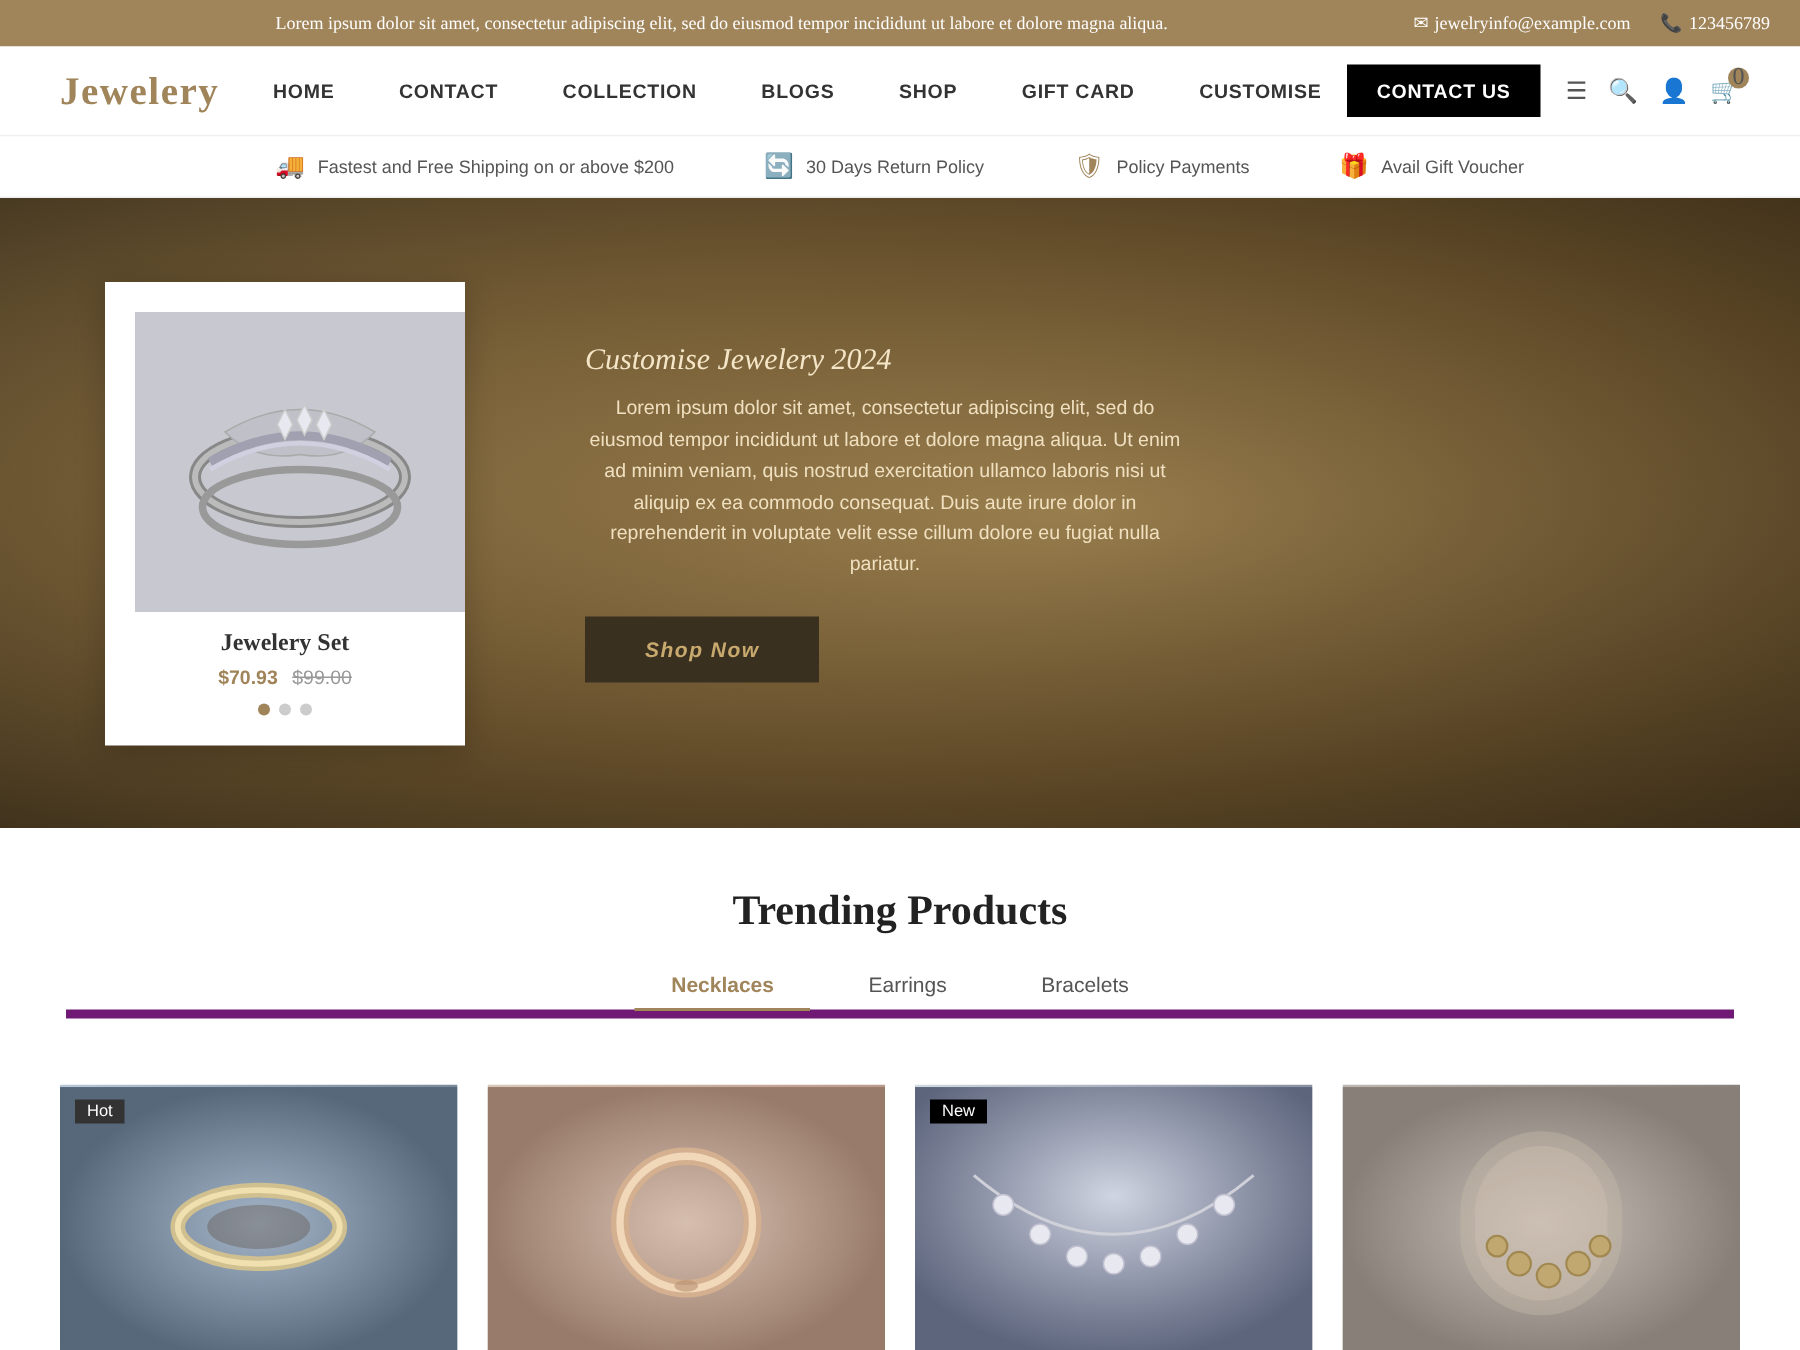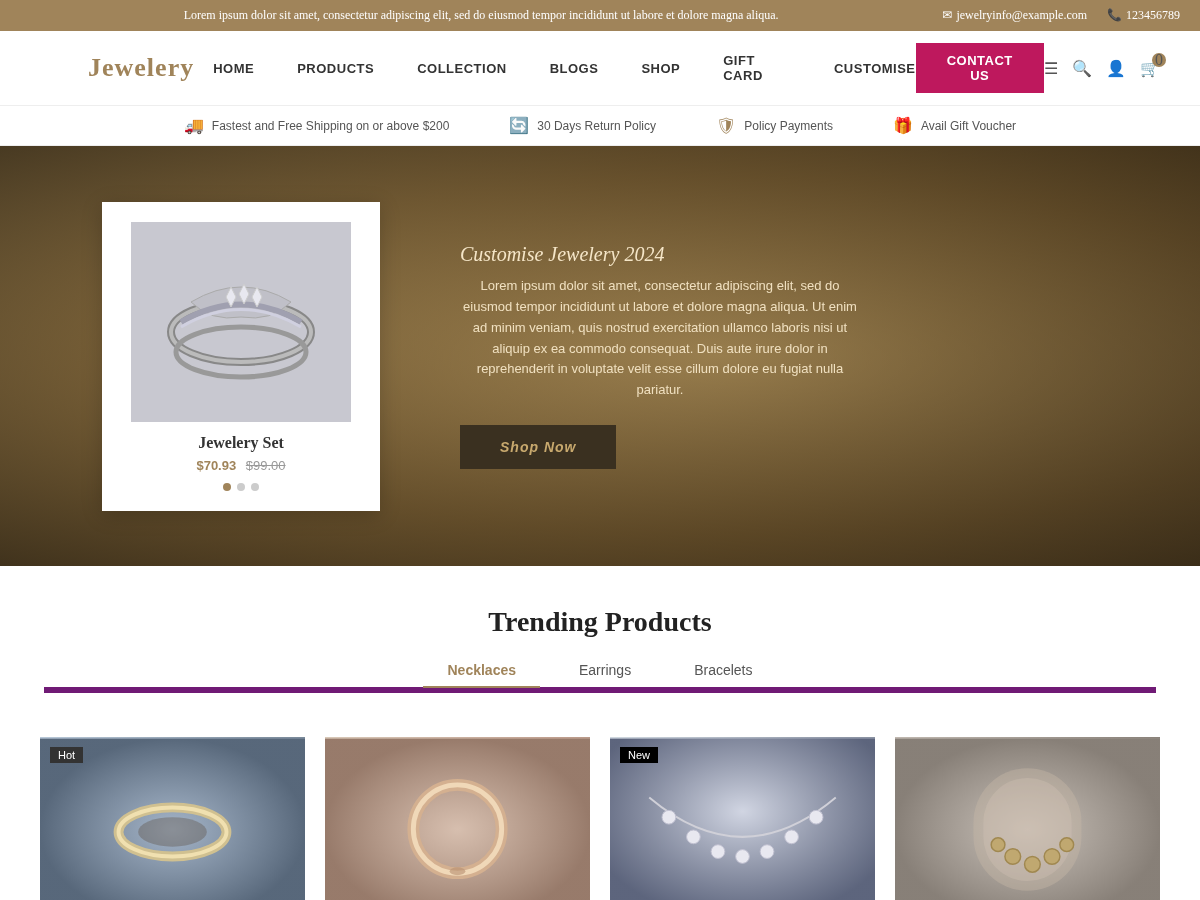--- a/index.html
+++ b/index.html
@@ -26,35 +26,34 @@
       justify-content: space-between;
       padding: 12px 40px;
       border-bottom: 1px solid #eee;
       background: #fff;
     }
     .logo {
       font-size: 26px;
       font-weight: 700;
       color: #333;
       letter-spacing: 1px;
-      margin-left: 48px;
     }
     .logo span { color: #a0845a; }
     .nav { display: flex; gap: 24px; align-items: center; }
     .nav a {
       text-decoration: none;
       color: #333;
       font-size: 13px;
       font-weight: 600;
       letter-spacing: 0.5px;
       font-family: Arial, sans-serif;
       margin-left: 19px;
     }
     .contact-btn {
-      background: #be185d;
+      background: #000000;
       color: #fff;
       border: none;
       padding: 10px 20px;
       font-size: 13px;
       font-weight: 600;
       cursor: pointer;
       letter-spacing: 0.5px;
       font-family: Arial, sans-serif;
     }
     .header-icons { display: flex; gap: 14px; align-items: center; }
@@ -105,24 +104,24 @@
       overflow: hidden;
     }
     .hero-bg-overlay {
       position: absolute;
       inset: 0;
       background: radial-gradient(ellipse at 60% 50%, rgba(200,169,110,0.4) 0%, rgba(80,60,30,0.6) 60%, rgba(40,30,15,0.8) 100%);
     }
     .hero-product-card {
       position: relative;
       z-index: 2;
-      margin-left: 102px;
+      margin-left: 70px;
       background: #fff;
       padding: 20px;
-      width: 278px;
+      width: 240px;
       box-shadow: 0 4px 20px rgba(0,0,0,0.2);
       text-align: center;
     }
     .ring-svg { width: 220px; height: 200px; display: block; margin: 0 auto 12px; }
     .hero-product-name {
       font-size: 16px;
       font-weight: 600;
       color: #333;
       margin-bottom: 6px;
     }
@@ -274,21 +273,21 @@
     </span>
   </div>
 </div>
 
 <div class="header">
   <div class="logo">
     <span>Jewel</span><span style="color:#a0845a;">ery</span>
   </div>
   <nav class="nav">
     <a href="#">HOME</a>
-    <a href="#">PRODUCTS</a>
+    <a href="#">CONTACT</a>
     <a href="#">COLLECTION</a>
     <a href="#">BLOGS</a>
     <a href="#">SHOP</a>
     <a href="#">GIFT CARD</a>
     <a href="#">CUSTOMISE</a>
   </nav>
   <button class="contact-btn">CONTACT US</button>
   <div class="header-icons">
     <span>☰</span>
     <span>🔍</span>

